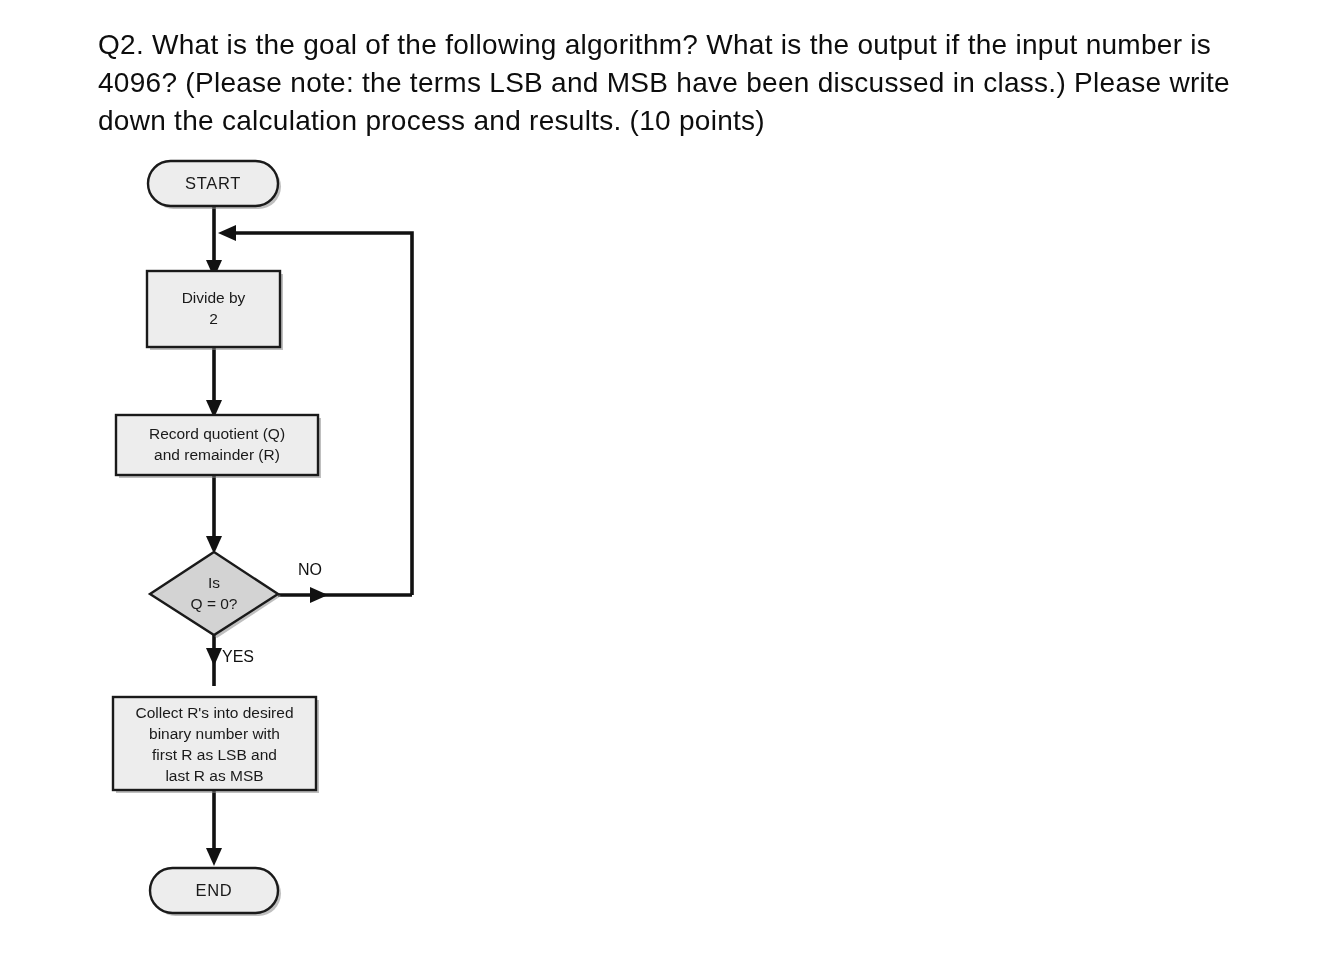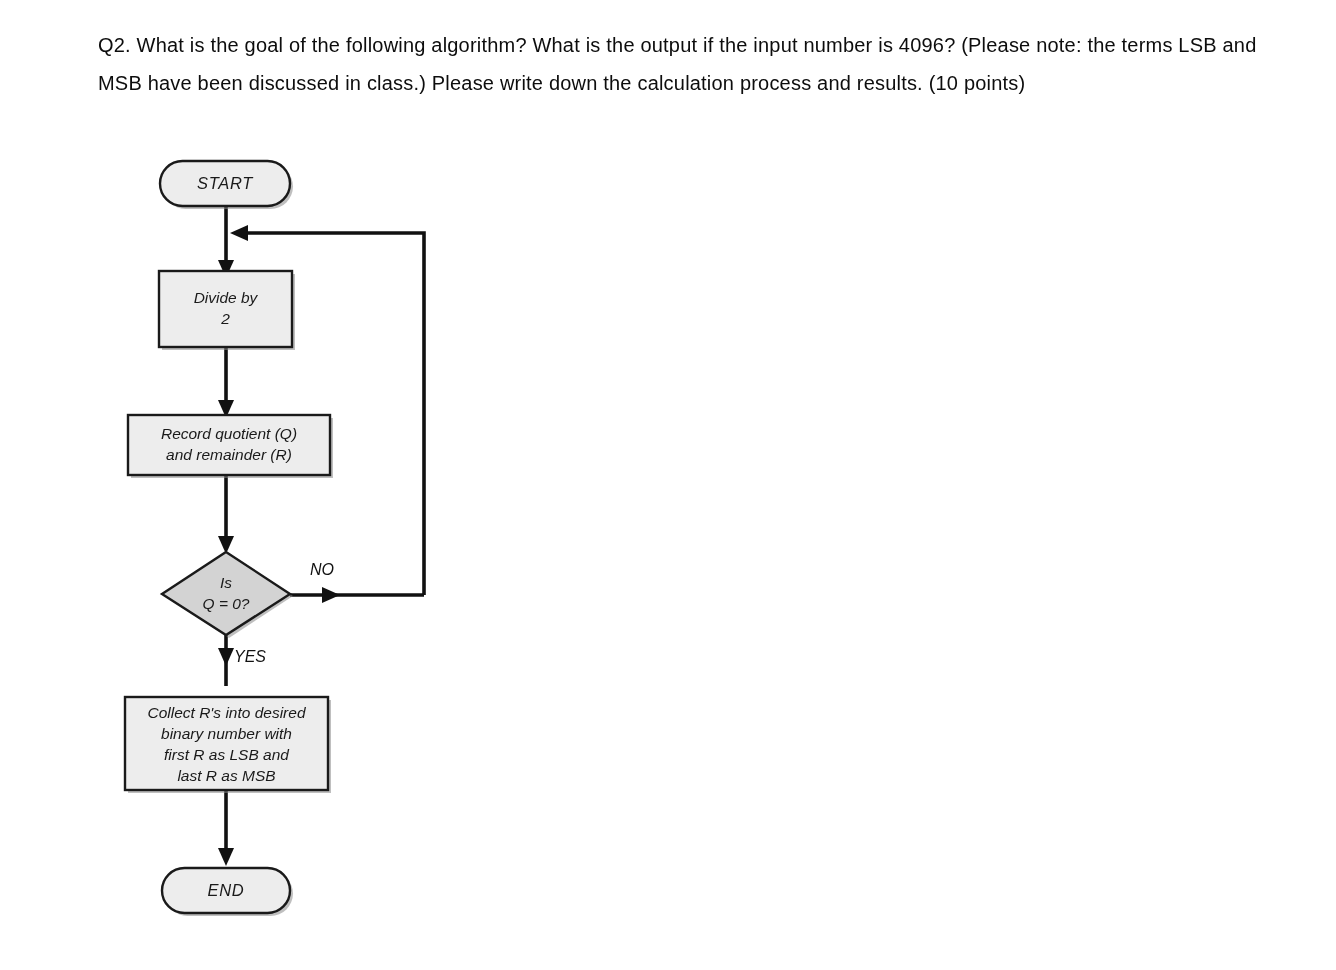--- a/index.html
+++ b/index.html
@@ -13,33 +13,32 @@
     position: relative;
     overflow: hidden;
     font-family: "Liberation Sans", sans-serif;
     color: #000000;
   }
   #question-text {
     position: absolute;
     left: 98px;
     top: 26px;
     width: 1172px;
-    font-size: 20px;
+    font-size: 28px;
     line-height: 38px;
     color: #0d0d0d;
     letter-spacing: 0.01em;
     text-align: left;
   }
   #flowchart-wrap {
     position: absolute;
-    left: 12px;
+    left: 0px;
     top: 148px;
     width: 520px;
     height: 790px;
-    font-style: italic;
   }
   svg.flow {
     display: block;
   }
   .shape-fill-light { fill: #ededed; }
   .shape-fill-dark  { fill: #d3d3d3; }
   .shape-stroke     { stroke: #1a1a1a; stroke-width: 2.4; }
   .conn             { stroke: #111111; stroke-width: 3.6; fill: none; }
   .arrow-head       { fill: #111111; }
   .node-label {

